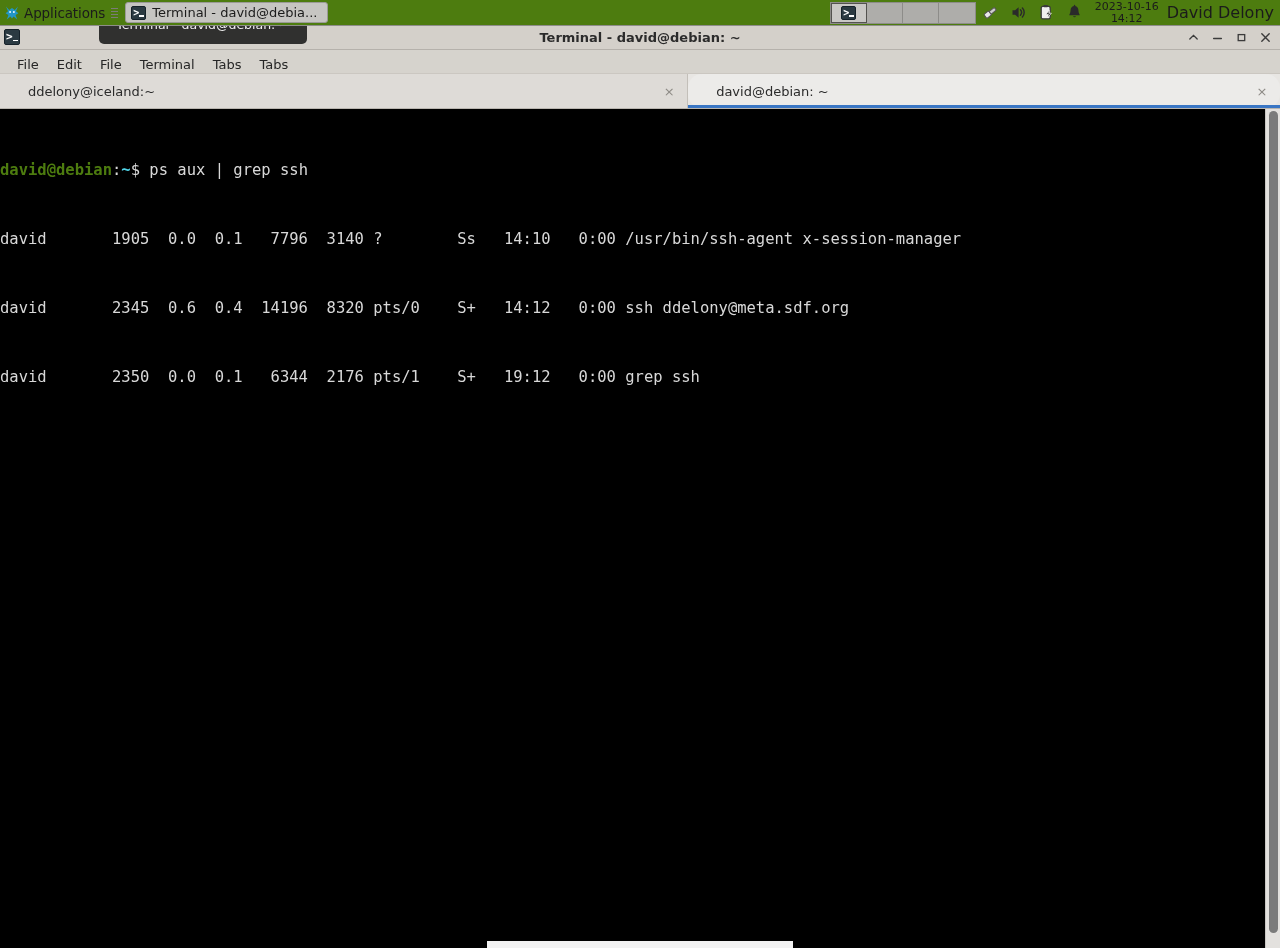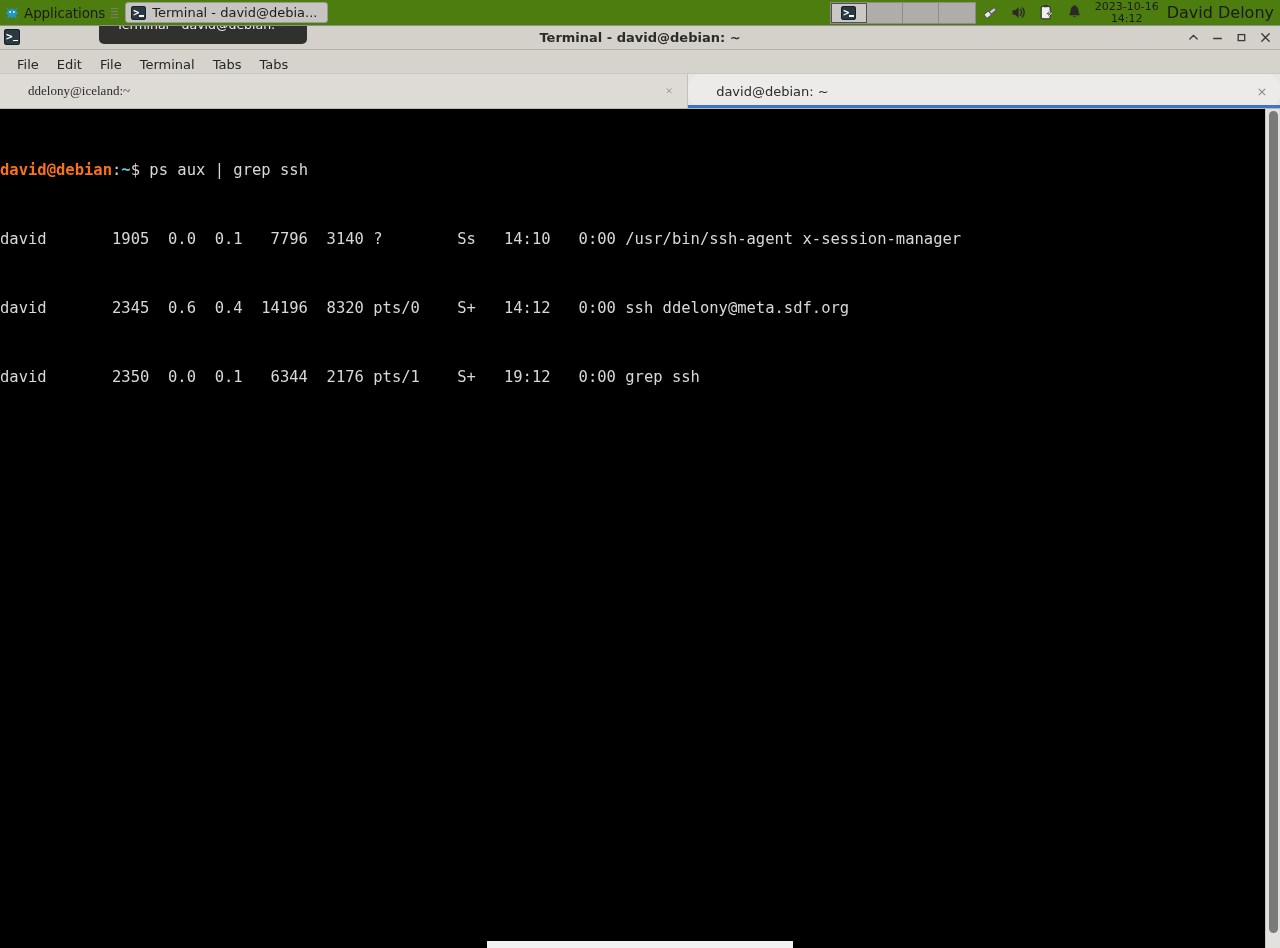--- a/index.html
+++ b/index.html
@@ -297,21 +297,20 @@
   .tab {
     position: relative;
     display: flex;
     align-items: center;
     box-sizing: border-box;
     border-right: 1px solid #c3bfb9;
   }
   #tab-0 {
     width: 744px;
     background: #dedbd7;
-    font-family: Liberation Serif, serif;
   }
   #tab-1 {
     width: 640px;
     background: #ecebe9;
     border-right: none;
     border-radius: 14px;
   }
   .tab-label {
     flex: 1 1 auto;
     font-size: 13px;
@@ -348,21 +347,21 @@
     flex: 1 1 auto;
     padding: 4px 0 0 0;
     font-family: "DejaVu Sans Mono", "Liberation Mono", monospace;
     font-size: 15.5px;
     line-height: 23px;
     color: #d0d0d0;
     white-space: pre;
     overflow: hidden;
   }
   .tline { height: 23px; }
-  .c-green { color: #f97316; font-weight: bold; }
+  .c-green { color: #4d7c0f; font-weight: bold; }
   .c-cyan  { color: #4fd2e6; font-weight: bold; }
   .c-white { color: #d8d8d8; }
   .cursor {
     display: inline-block;
     width: 9px;
     height: 17px;
     background: #f0f0f0;
     vertical-align: -3px;
   }
 

